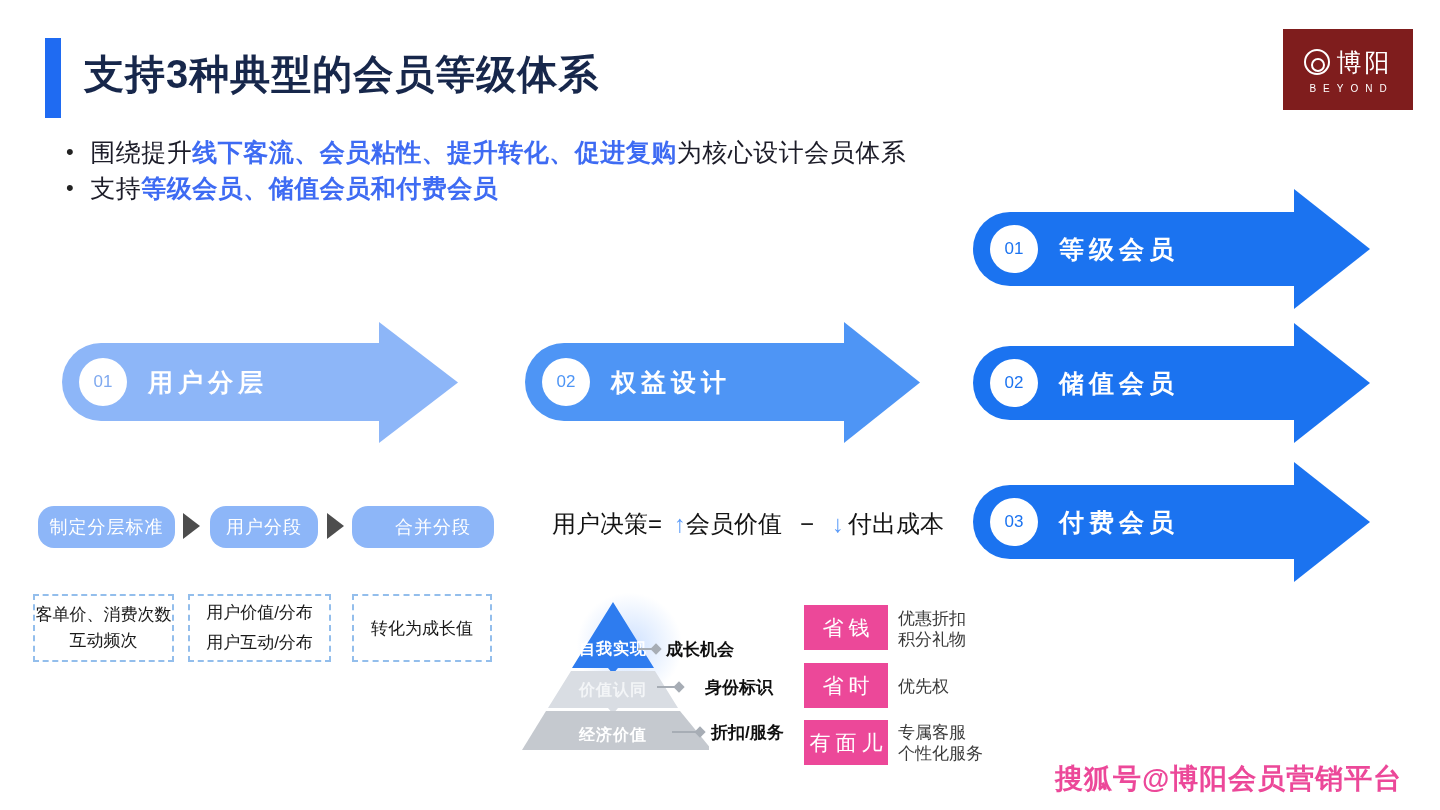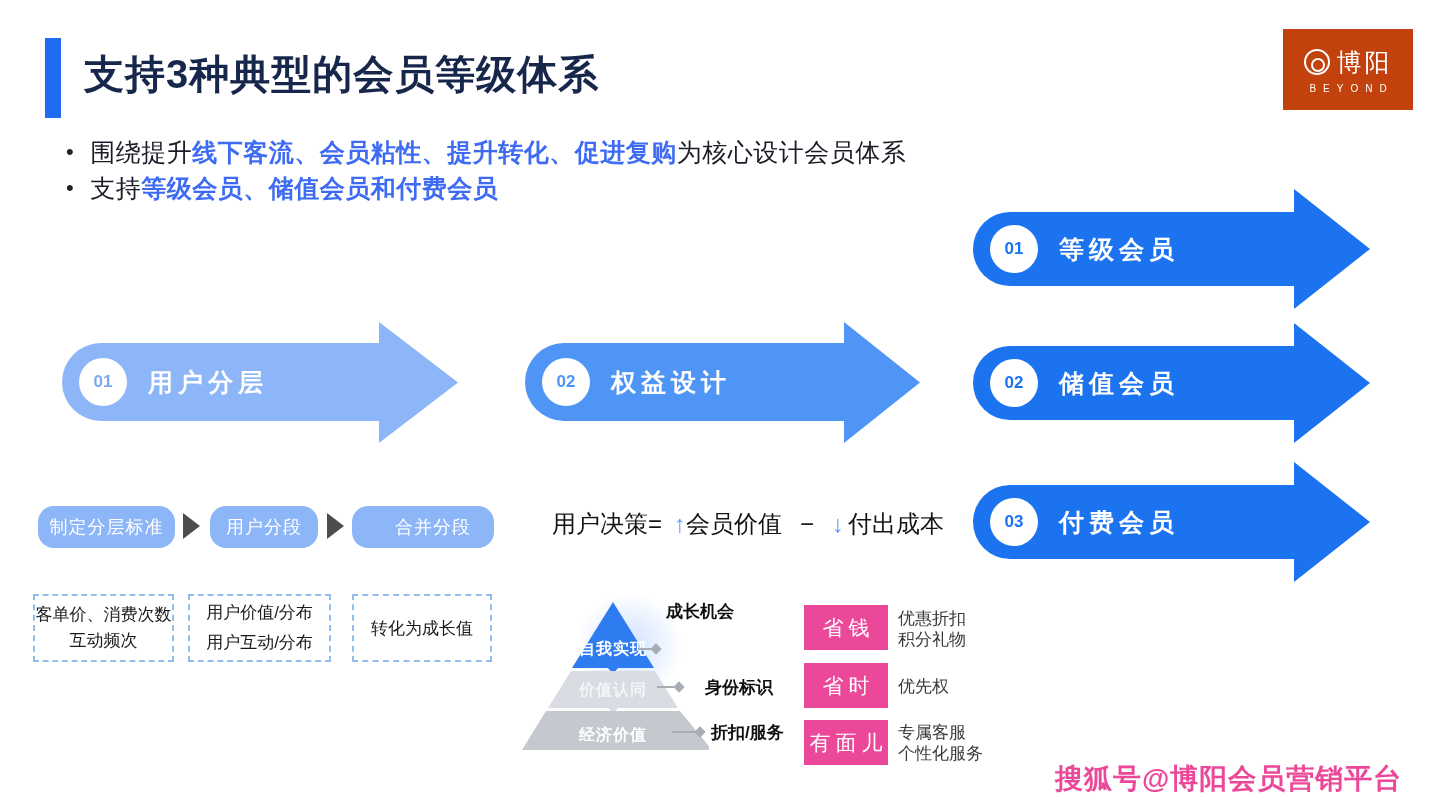--- a/index.html
+++ b/index.html
@@ -8,33 +8,33 @@
     overflow:hidden;font-family:"Liberation Sans","DejaVu Sans",sans-serif;
   }
   
   .accent-bar{position:absolute;left:45px;top:38px;width:16px;height:80px;background:#1F6BF2;}
   .title{position:absolute;left:84px;top:47px;font-size:40px;font-weight:800;color:#17274B;letter-spacing:1px;white-space:nowrap;}
   .bullet-row{position:absolute;left:66px;font-size:25px;line-height:30px;color:#1c1c28;white-space:nowrap;letter-spacing:.5px;}
   .bullet-row .dot{display:inline-block;margin-right:16px;color:#222;font-size:22px;vertical-align:2px;}
   .bullet-row .hl{color:#3E6BF3;font-weight:800;}
   .b1{top:137px;} .b2{top:173px;}
   
-  .logo{position:absolute;left:1283px;top:29px;width:130px;height:81px;background:#c2410c;
+  .logo{position:absolute;left:1283px;top:29px;width:130px;height:81px;background:#7f1d1d;
     display:flex;flex-direction:column;align-items:center;justify-content:center;}
   .logo-row{display:flex;align-items:center;gap:7px;}
   .logo-icon{width:26px;height:26px;border:2px solid #fff;border-radius:50%;position:relative;box-sizing:border-box;}
   .logo-icon::after{content:"";position:absolute;left:5px;top:7px;width:10px;height:10px;border:2px solid #fff;border-radius:50%;}
   .logo-name{color:#fff;font-size:25px;letter-spacing:3px;font-weight:500;}
   .logo-sub{color:#fff;font-size:10px;letter-spacing:7px;margin-top:4px;padding-left:7px;}
   
   .arrow{position:absolute;}
   .arrow .ab{position:absolute;left:0;}
   .arrow .ah{position:absolute;clip-path:polygon(0 0,100% 50%,0 100%);top:0;}
   .arrow .num{position:absolute;width:48px;height:48px;border-radius:50%;background:#fff;
-    display:flex;align-items:center;justify-content:center;font-size:17px;font-weight:700;}
+    display:flex;align-items:center;justify-content:center;font-size:17px;font-weight:400;}
   .arrow .lbl{position:absolute;left:86px;top:0;color:#fff;font-weight:700;font-size:25px;letter-spacing:5px;display:flex;align-items:center;height:100%;white-space:nowrap;}
   .a-light .ab,.a-light .ah{background:#8DB6F8;} .a-light .num{color:#7FA9EF;}
   .a-mid .ab,.a-mid .ah{background:#4E95F5;}   .a-mid .num{color:#4E95F5;}
   .a-bright .ab,.a-bright .ah{background:#1B73F0;} .a-bright .num{color:#1B73F0;}
   .aw1{left:62px;top:322px;width:396px;height:121px;}
   .aw1 .ab{top:21px;height:78px;width:318px;border-radius:39px 0 0 39px;}
   .aw1 .ah{left:317px;width:79px;height:121px;}
   .aw1 .num{left:17px;top:36px;}
   .aw2{left:525px;top:322px;width:395px;height:121px;}
   .aw2 .ab{top:21px;height:78px;width:320px;border-radius:39px 0 0 39px;}
@@ -67,21 +67,21 @@
     background:radial-gradient(circle,rgba(165,200,255,.55) 0%,rgba(165,200,255,0) 65%);}
   .pyr-layer{position:absolute;left:0;top:0;width:192px;height:152px;}
   .pl1{background:#2E7CEF;clip-path:polygon(96px 2px,137px 68px,101px 68px,96px 74px,91px 68px,55px 68px);}
   .pl2{background:#D9DDE3;clip-path:polygon(54px 71px,138px 71px,161px 108px,101px 108px,96px 114px,91px 108px,31px 108px);}
   .pl3{background:#C5C9CF;clip-path:polygon(29px 111px,163px 111px,195px 150px,5px 150px);}
   .pyr-lab{position:absolute;left:0;width:192px;text-align:center;font-size:16px;font-weight:700;letter-spacing:1px;}
   .pla{top:39px;color:#fff;} .plb{top:80px;color:#F3F5F7;} .plc{top:125px;color:#fff;}
   .conn-line{position:absolute;height:2px;background:#A7ADB5;}
   .conn-diamond{position:absolute;width:8px;height:8px;background:#A7ADB5;transform:rotate(45deg);}
   .conn-label{position:absolute;font-size:17px;font-weight:700;color:#0f0f0f;white-space:nowrap;}
-  .cl1{left:638px;top:648px;width:16px;} .cd1{left:652px;top:645px;} .ct1{left:666px;top:600px;font-family:Liberation Serif, serif;}
+  .cl1{left:638px;top:648px;width:16px;} .cd1{left:652px;top:645px;} .ct1{left:666px;top:638px;font-family:Liberation Serif, serif;}
   .cl2{left:657px;top:686px;width:20px;} .cd2{left:675px;top:683px;} .ct2{left:690px;top:676px;margin-left:15px;}
   .cl3{left:672px;top:731px;width:26px;} .cd3{left:696px;top:728px;} .ct3{left:711px;top:721px;}
   
   .vp-tag{position:absolute;left:804px;width:84px;height:45px;background:#ec4899;color:#fff;font-size:21px;
     display:flex;align-items:center;justify-content:center;letter-spacing:5px;padding-left:5px;box-sizing:border-box;}
   .vt1{top:605px;} .vt2{top:663px;} .vt3{top:720px;}
   .vp-desc{position:absolute;left:898px;color:#3A3A3A;font-size:17px;line-height:21px;white-space:nowrap;}
   .vd1{top:608px;} .vd2{top:676px;} .vd3{top:722px;}
   
   .watermark{position:absolute;left:1055px;top:760px;font-size:28px;font-weight:700;color:#ec4899;

